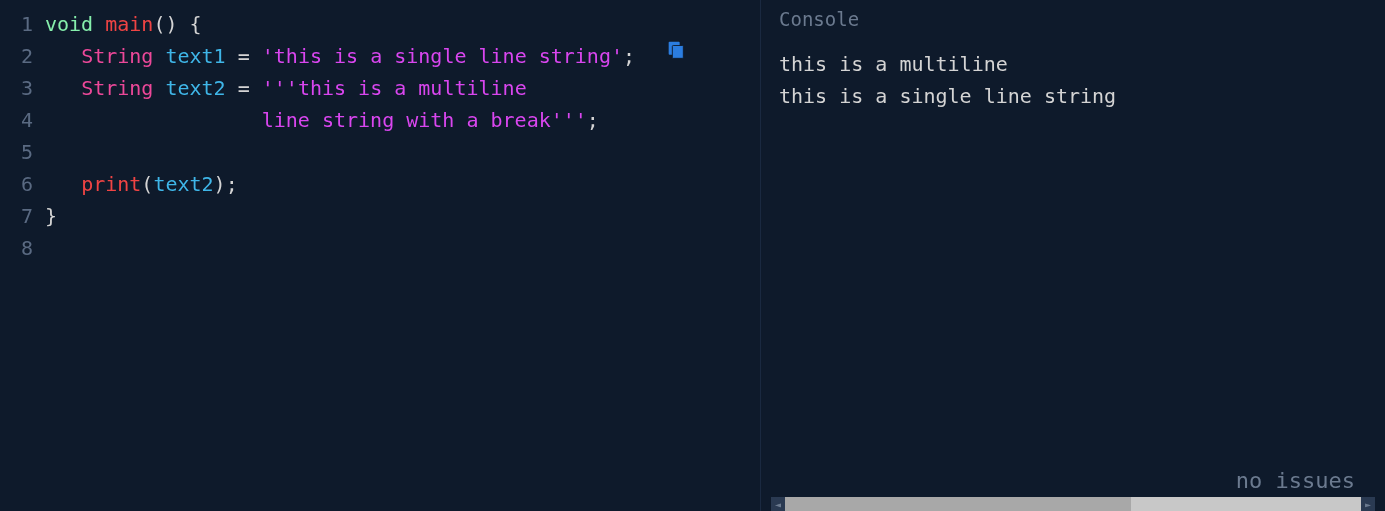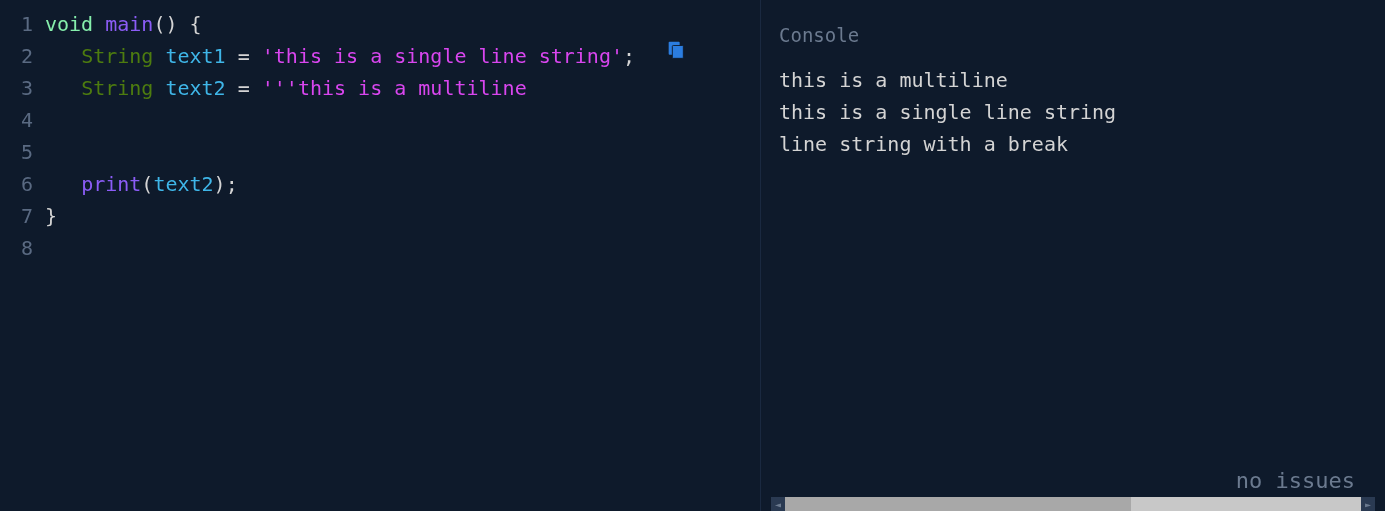--- a/index.html
+++ b/index.html
@@ -23,21 +23,20 @@
       background: #0e1a2b;
       border-left: 1px solid #1a2940;
       display: flex;
       flex-direction: column;
       position: relative;
     }
     .console-header {
       padding: 8px 18px 10px;
       font-size: 19px;
       color: #6b7a8f;
-      margin-top: 16px;
     }
     .console-output {
       padding: 8px 18px;
       font-size: 20px;
       line-height: 1.6;
       color: #d4d4d4;
       white-space: pre;
     }
     .console-status {
       position: absolute;
@@ -91,22 +90,22 @@
       text-align: right;
       padding-right: 12px;
       color: #5a6a82;
       flex-shrink: 0;
     }
     .line-content {
       white-space: pre;
       color: #d4d4d4;
     }
     .kw { color: #86efac; }
-    .type { color: #4d7c0f; }
-    .fn { color: #8b5cf6; }
+    .type { color: #ec4899; }
+    .fn { color: #ef4444; }
     .var { color: #3fb6e8; }
     .str { color: #d946ef; }
     .punct { color: #d4d4d4; }
     .copy-icon {
       position: absolute;
       top: 40px;
       left: 665px;
       width: 22px;
       height: 22px;
       cursor: pointer;
@@ -124,20 +123,21 @@
   <div class="code-line">
     <div class="line-num">2</div>
     <div class="line-content"><span>   </span><span class="type">String </span><span class="var">text1</span><span class="punct"> = </span><span class="str">'this is a single line string'</span><span class="punct">;</span></div>
   </div>
   <div class="code-line">
     <div class="line-num">3</div>
     <div class="line-content"><span>   </span><span class="type">String </span><span class="var">text2</span><span class="punct"> = </span><span class="str">'''this is a multiline</span></div>
   </div>
   <div class="code-line">
     <div class="line-num">4</div>
+    <div class="line-content"><span>                  </span><span class="str">line string with a break'''</span><span class="punct">;</span></div>
   </div>
   <div class="code-line">
     <div class="line-num">5</div>
   </div>
   <div class="code-line">
     <div class="line-num">6</div>
     <div class="line-content"><span>   </span><span class="fn">print</span><span class="punct">(</span><span class="var">text2</span><span class="punct">)</span><span class="punct">;</span></div>
   </div>
   <div class="code-line">
     <div class="line-num">7</div>
@@ -151,21 +151,21 @@
   <div class="copy-icon">
     <svg viewBox="0 0 24 24" fill="#2b7de0">
       <rect x="4" y="2" width="12" height="14" rx="1" fill="#2b7de0"></rect>
       <rect x="8" y="6" width="12" height="14" rx="1" fill="#2b7de0" stroke="#0e1a2b" stroke-width="1"></rect>
     </svg>
   </div>
 </div>
 
 <div class="console-pane">
   <div class="console-header">Console</div>
-  <div class="console-output"><div>this is a multiline</div><div>this is a single line string</div><div></div><div>line string with a break</div></div>
+  <div class="console-output"><div>this is a multiline</div><div>this is a single line string</div><div></div></div>
   <div class="console-status">no issues</div>
   <div class="scrollbar">
     <div class="scrollbar-arrow">◄</div>
     <div class="scrollbar-track">
       <div class="scrollbar-thumb"></div>
     </div>
     <div class="scrollbar-arrow">►</div>
   </div>
 </div>
 

